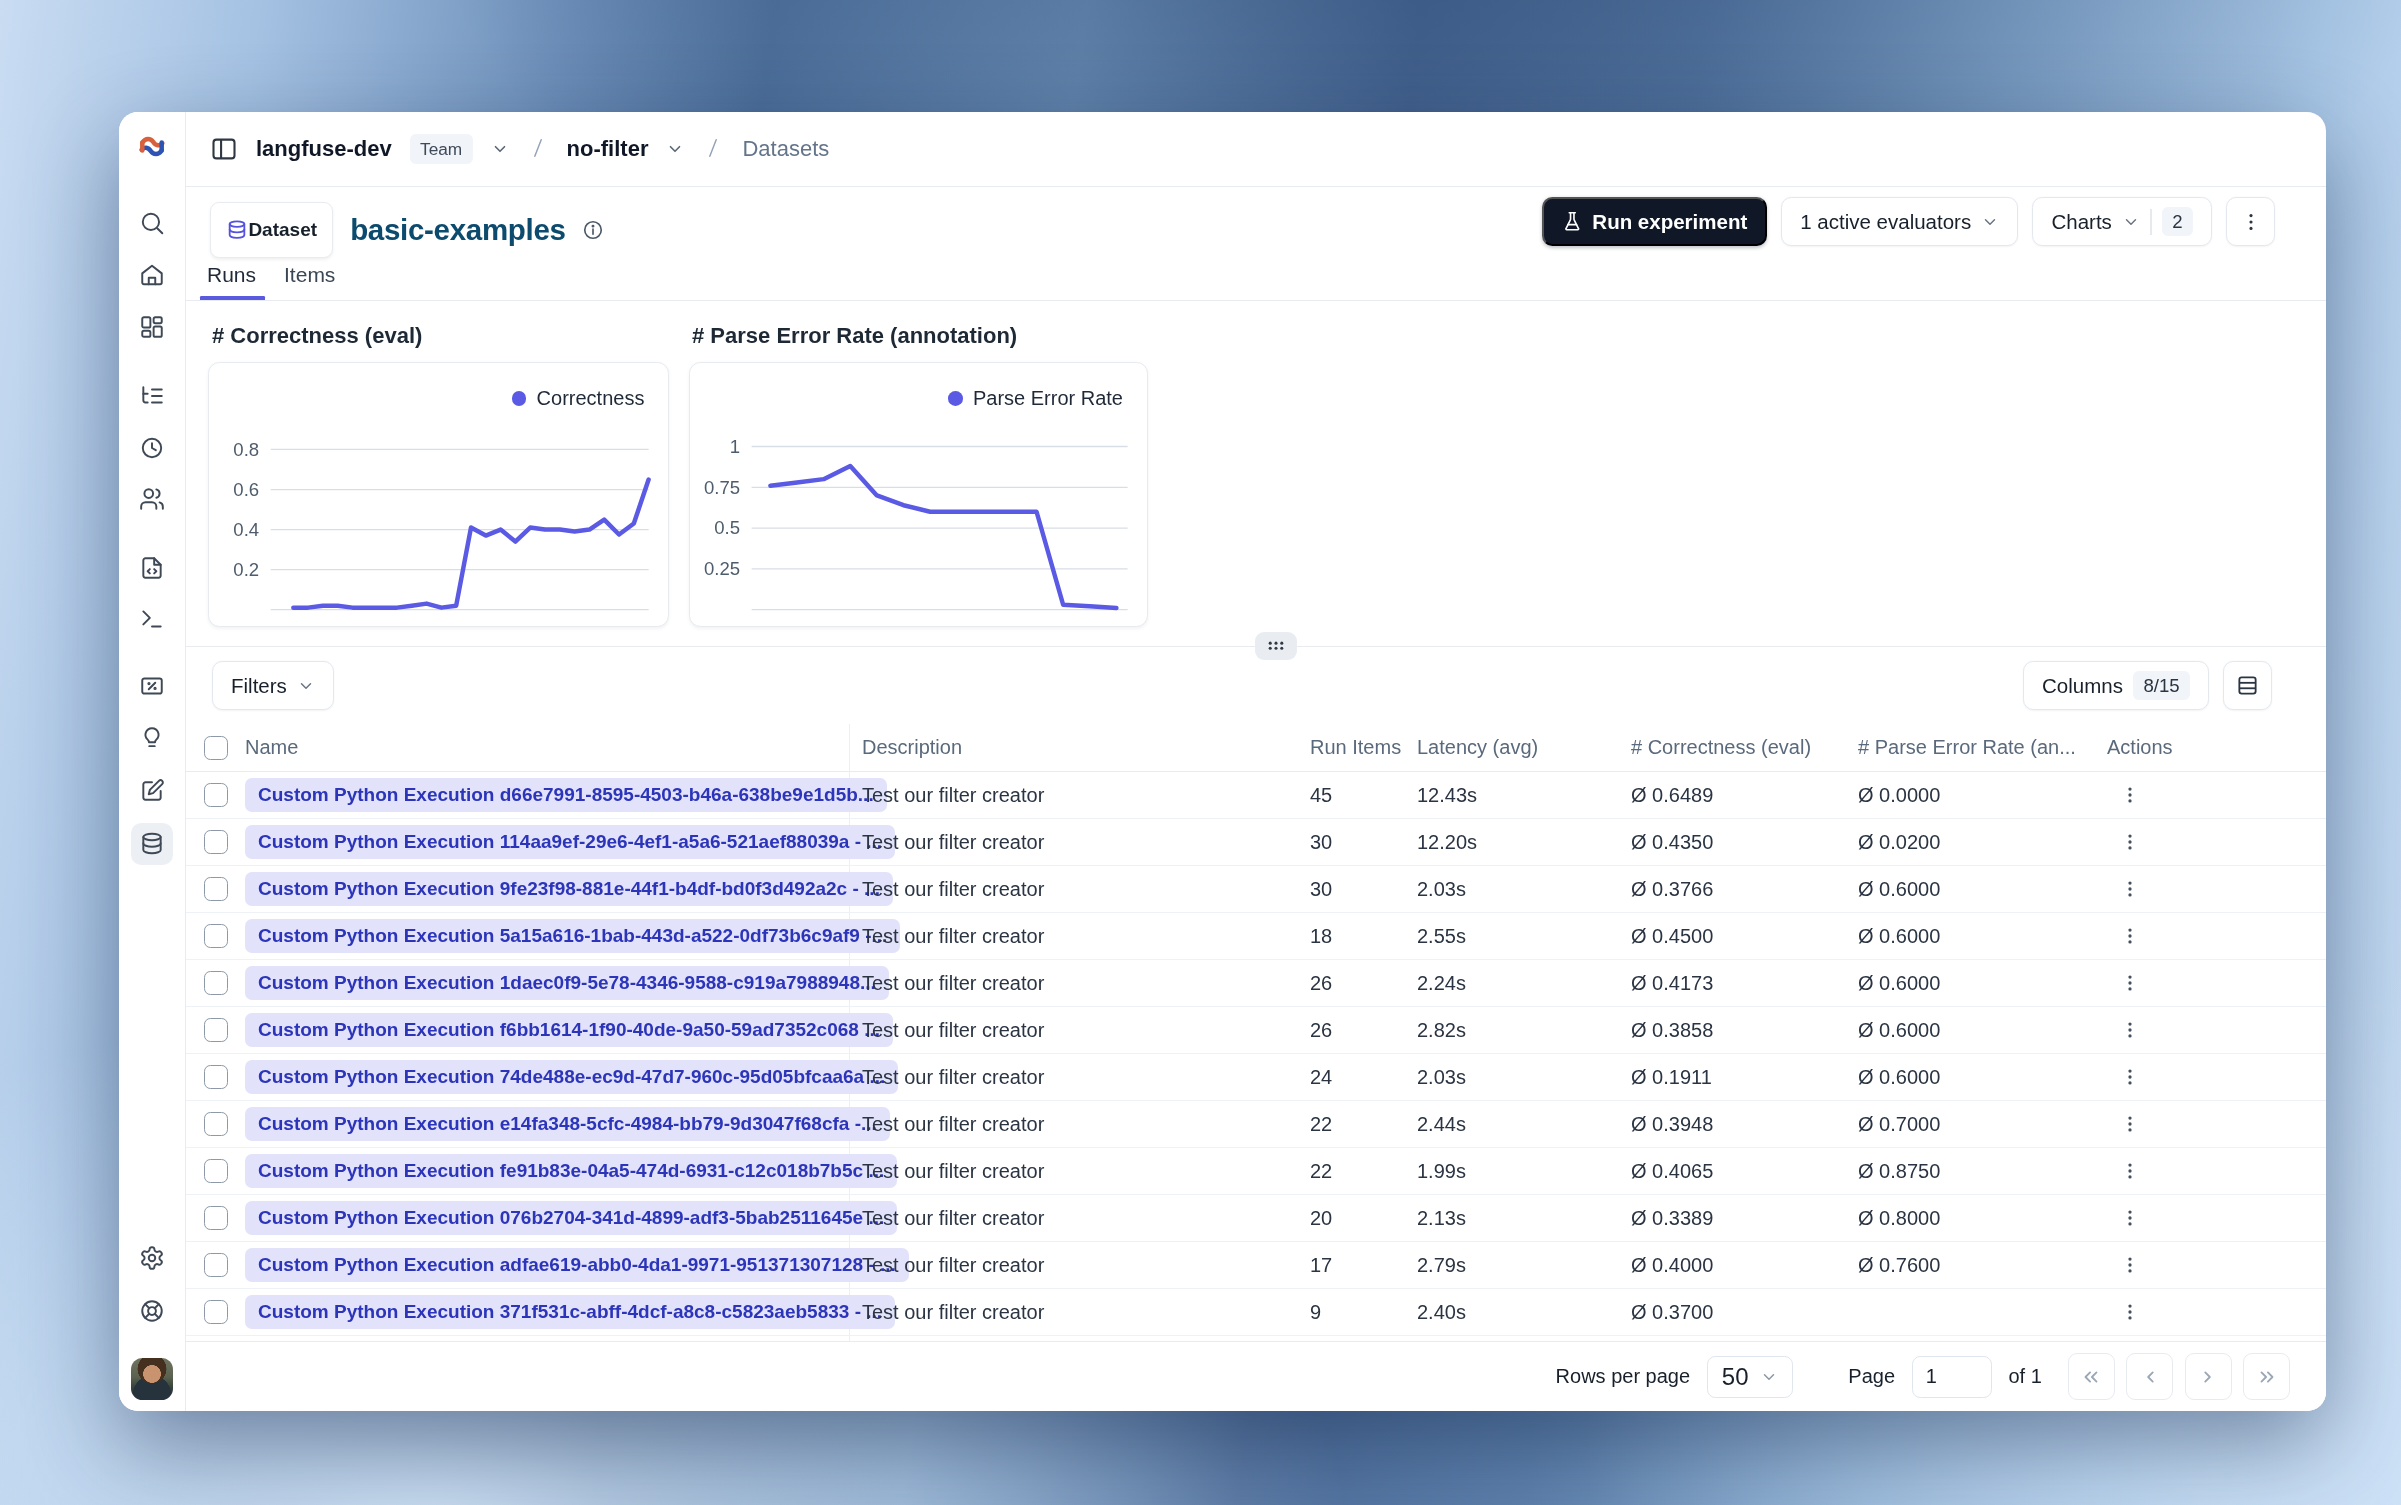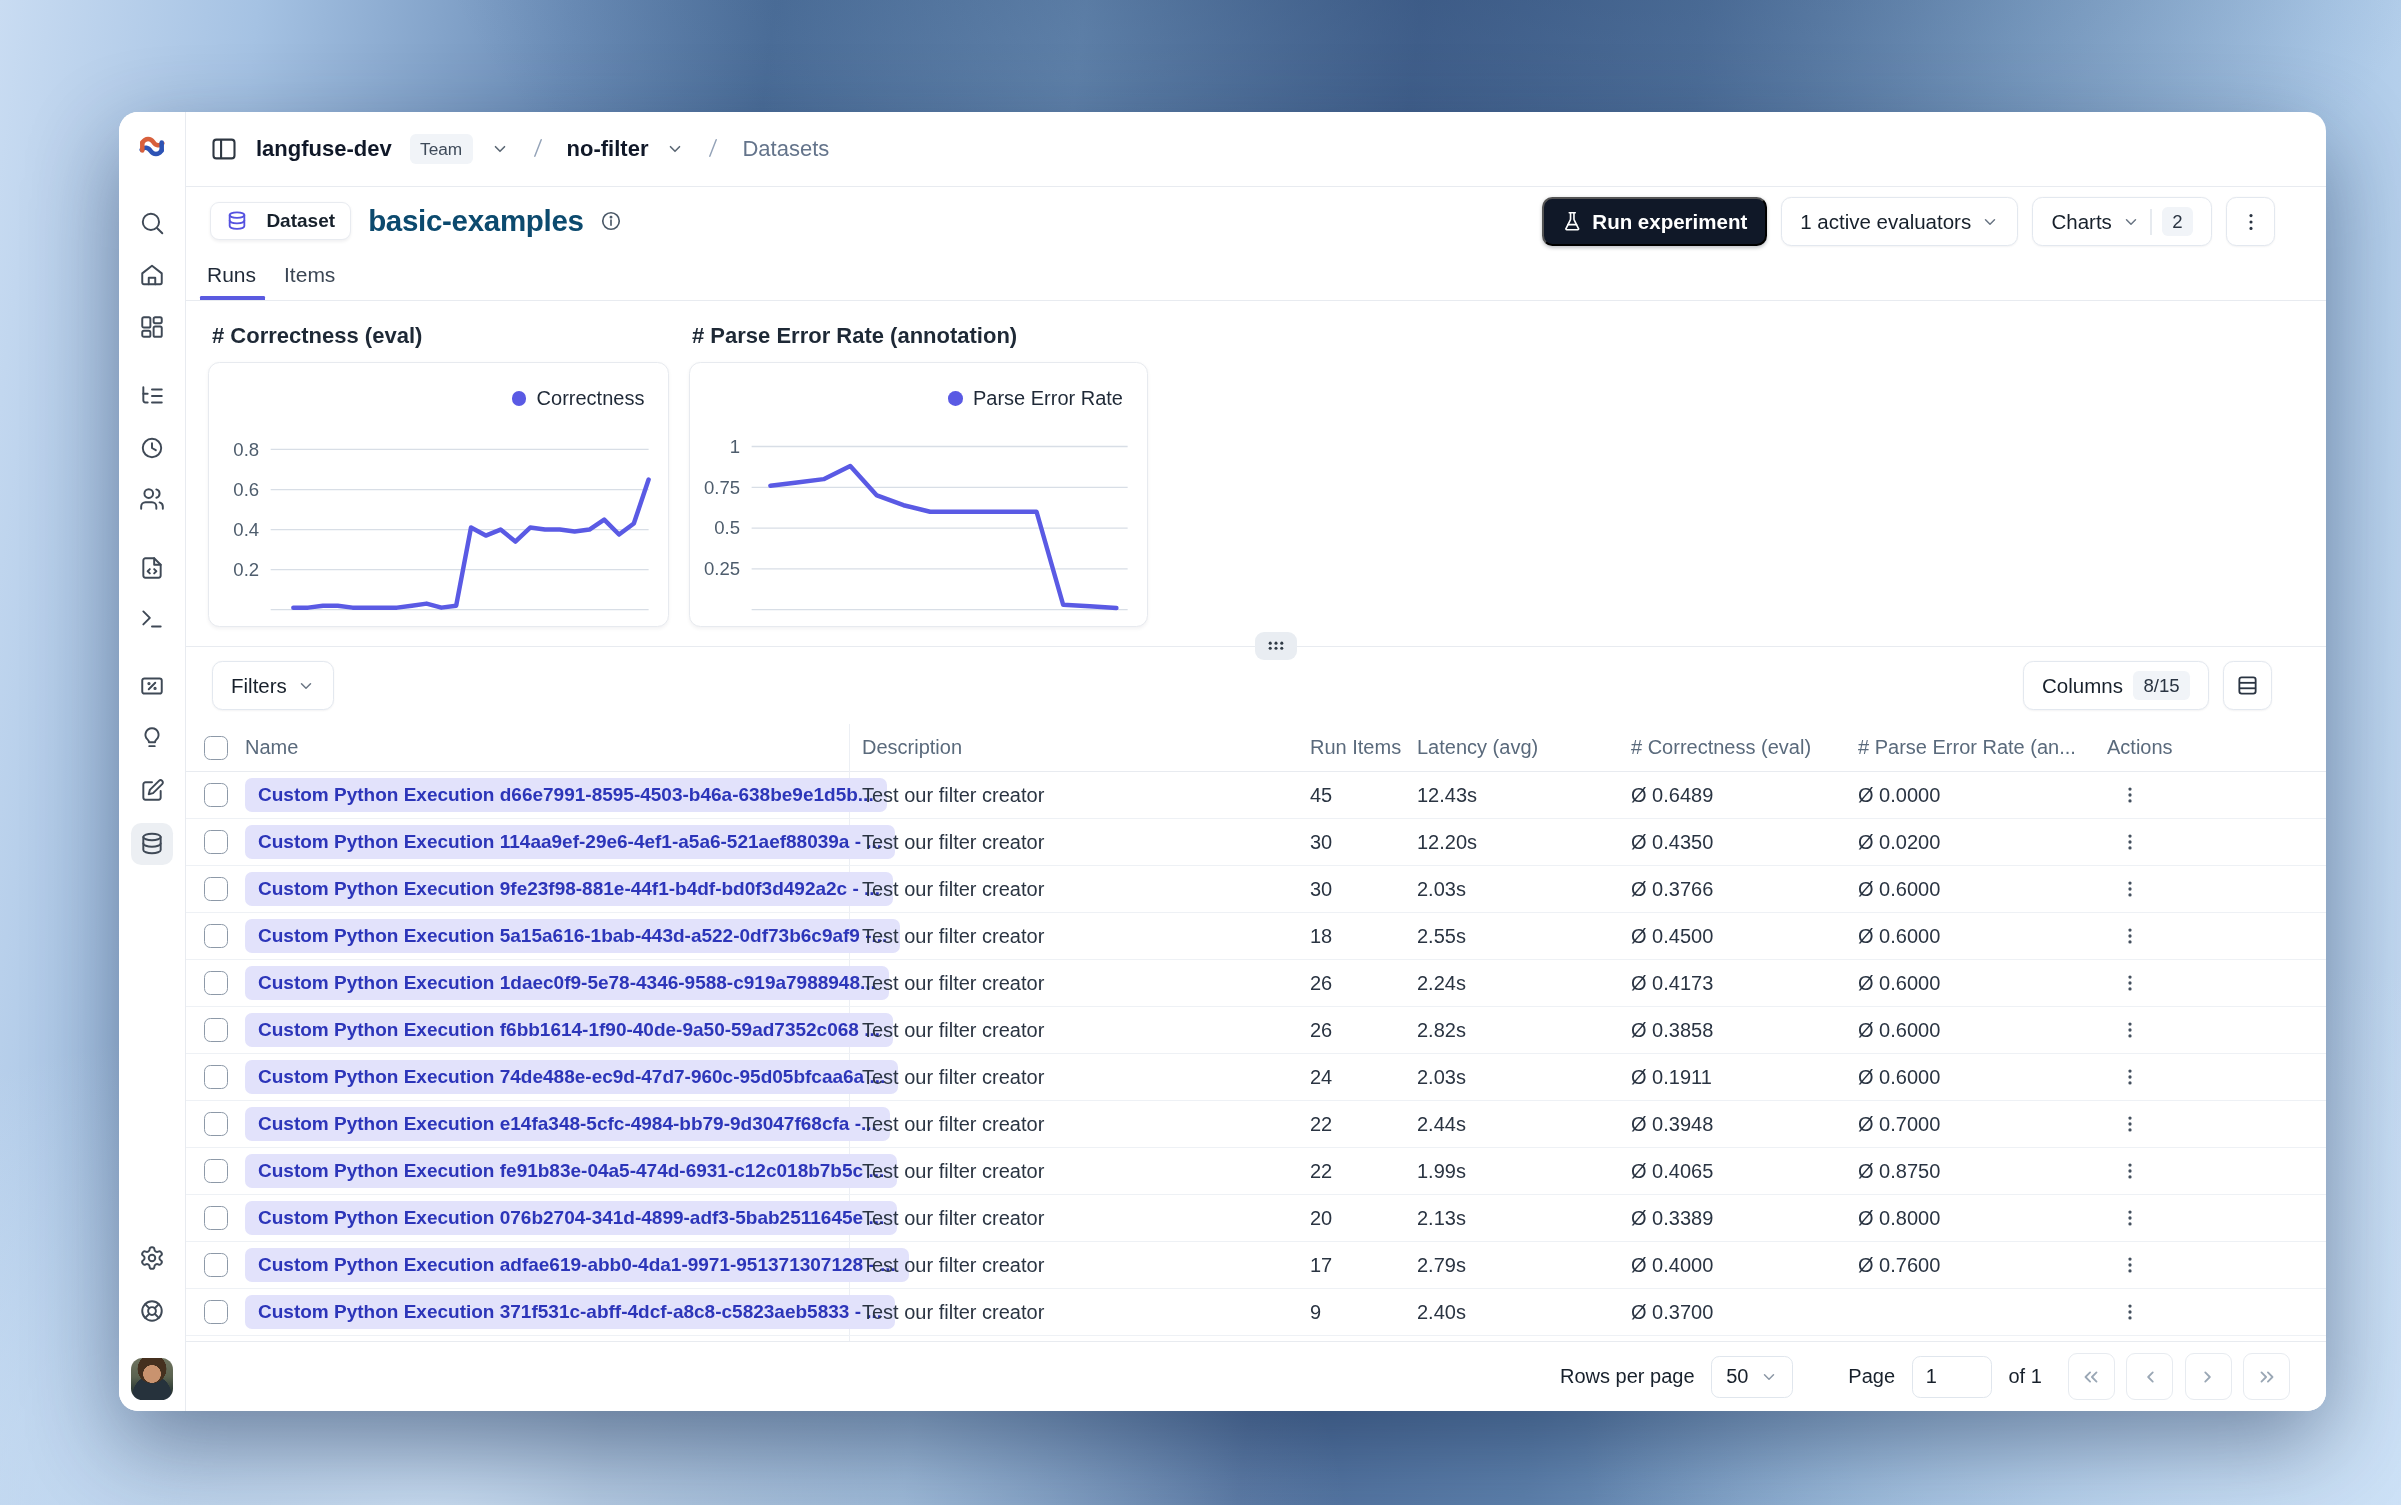--- a/index.html
+++ b/index.html
@@ -37,21 +37,21 @@
   .topbar .ic { color:#2e3742; display:flex; }
   .crumb-org { font-size:22px; font-weight:700; color:#101828; }
   .badge-soft { background:#f1f4f8; border-radius:5.8px; padding:4.5px 10.3px; font-size:17.3px; color:#3e4a59; }
   .slash svg { width:22px; height:22px; }
   .crumb-proj { font-size:22px; font-weight:700; color:#101828; }
   .crumb-sec { font-size:22px; color:#64748b; }
   .chev { color:#5c6875; display:flex; }
   .chev svg { width:18px; height:18px; }
 
   .ds-row { position:absolute; left:24px; top:90px; display:flex; align-items:center; gap:16.7px; }
-  .ds-badge { display:flex; align-items:center; gap:18px; height:38px; padding:0 15.4px; border:1.3px solid #e8ebf0; border-radius:9px; background:#fff; box-shadow:0 1.3px 3.2px rgba(16,24,40,.06); }
+  .ds-badge { display:flex; align-items:center; gap:0; height:56px; padding:0 15.4px; border:1.3px solid #e8ebf0; border-radius:9px; background:#fff; box-shadow:0 1.3px 3.2px rgba(16,24,40,.06); }
   .ds-badge .lbl { font-size:19px; font-weight:700; color:#16202b; }
   .page-title { font-size:29.5px; font-weight:700; color:#0c4a6e; letter-spacing:-0.3px; }
   .info { color:#4b5968; display:flex; }
 
   .actions-row { position:absolute; right:51px; top:85px; display:flex; align-items:center; gap:14px; }
   .btn { display:inline-flex; align-items:center; gap:10.3px; height:49px; padding:0 18px; border-radius:10.3px; font-size:20.5px; cursor:pointer; }
   .btn-dark { background:#101828; color:#ffffff; font-weight:600; box-shadow:0 1.3px 3.8px rgba(16,24,40,.25); }
   .btn-outline { background:#fff; color:#17202b; border:1.3px solid #e3e8ef; box-shadow:0 0.6px 1.9px rgba(16,24,40,.05); }
   .btn .mini-badge { background:#f1f4f8; border-radius:5.8px; padding:3.8px 10.3px; font-size:18.6px; color:#2a3442; }
   .btn .vdiv { width:1.3px; height:26px; background:#e6eaef; }
@@ -89,21 +89,21 @@
   #table-body { position:absolute; left:0; top:660px; width:100%; }
   .trow { position:relative; width:100%; height:47px; border-bottom:1.3px solid #eef1f5; }
   .cell { position:absolute; top:0; height:100%; display:flex; align-items:center; font-size:20px; color:#2a3442; white-space:nowrap; }
   .pill { background:#e2e2fb; color:#2c35b9; font-weight:700; font-size:19px; padding:6.4px 13px; border-radius:7px; line-height:1.1; cursor:pointer; }
   .kebab { color:#44505e; cursor:pointer; display:flex; }
   .kebab svg { width:22px; height:22px; }
 
   
   .tfoot { position:absolute; left:0; top:1229px; width:100%; height:70px; border-top:1.3px solid #e8ebf0; display:flex; align-items:center; justify-content:flex-end; padding-right:36px; gap:16.7px; background:#fff; }
   .tfoot .lab { font-size:20px; color:#17202b; }
-  .select-box { display:flex; align-items:center; gap:11.5px; height:42px; padding:0 14px; border:1.3px solid #e0e6ed; border-radius:8.3px; font-size:20px; color:#17202b; cursor:pointer; }
+  .select-box { display:flex; align-items:center; gap:11.5px; height:42px; padding:0 14px; border:1.3px solid #e0e6ed; border-radius:8.3px; font-size:24px; color:#17202b; cursor:pointer; }
   .page-input { width:80px; height:42px; border:1.3px solid #e0e6ed; border-radius:8.3px; font-size:20px; color:#17202b; display:flex; align-items:center; padding-left:13px; }
   .pager { display:flex; gap:11.5px; margin-left:9px; }
   .pg-btn { width:47px; height:47px; border:1.3px solid #e7ebf0; border-radius:9px; display:flex; align-items:center; justify-content:center; color:#9aa7b5; cursor:pointer; background:#fff; }
   .pg-btn svg { width:22px; height:22px; }
   .gap-big { width:22px; }
 </style>
 </head>
 <body>
 
 <div class="window">

